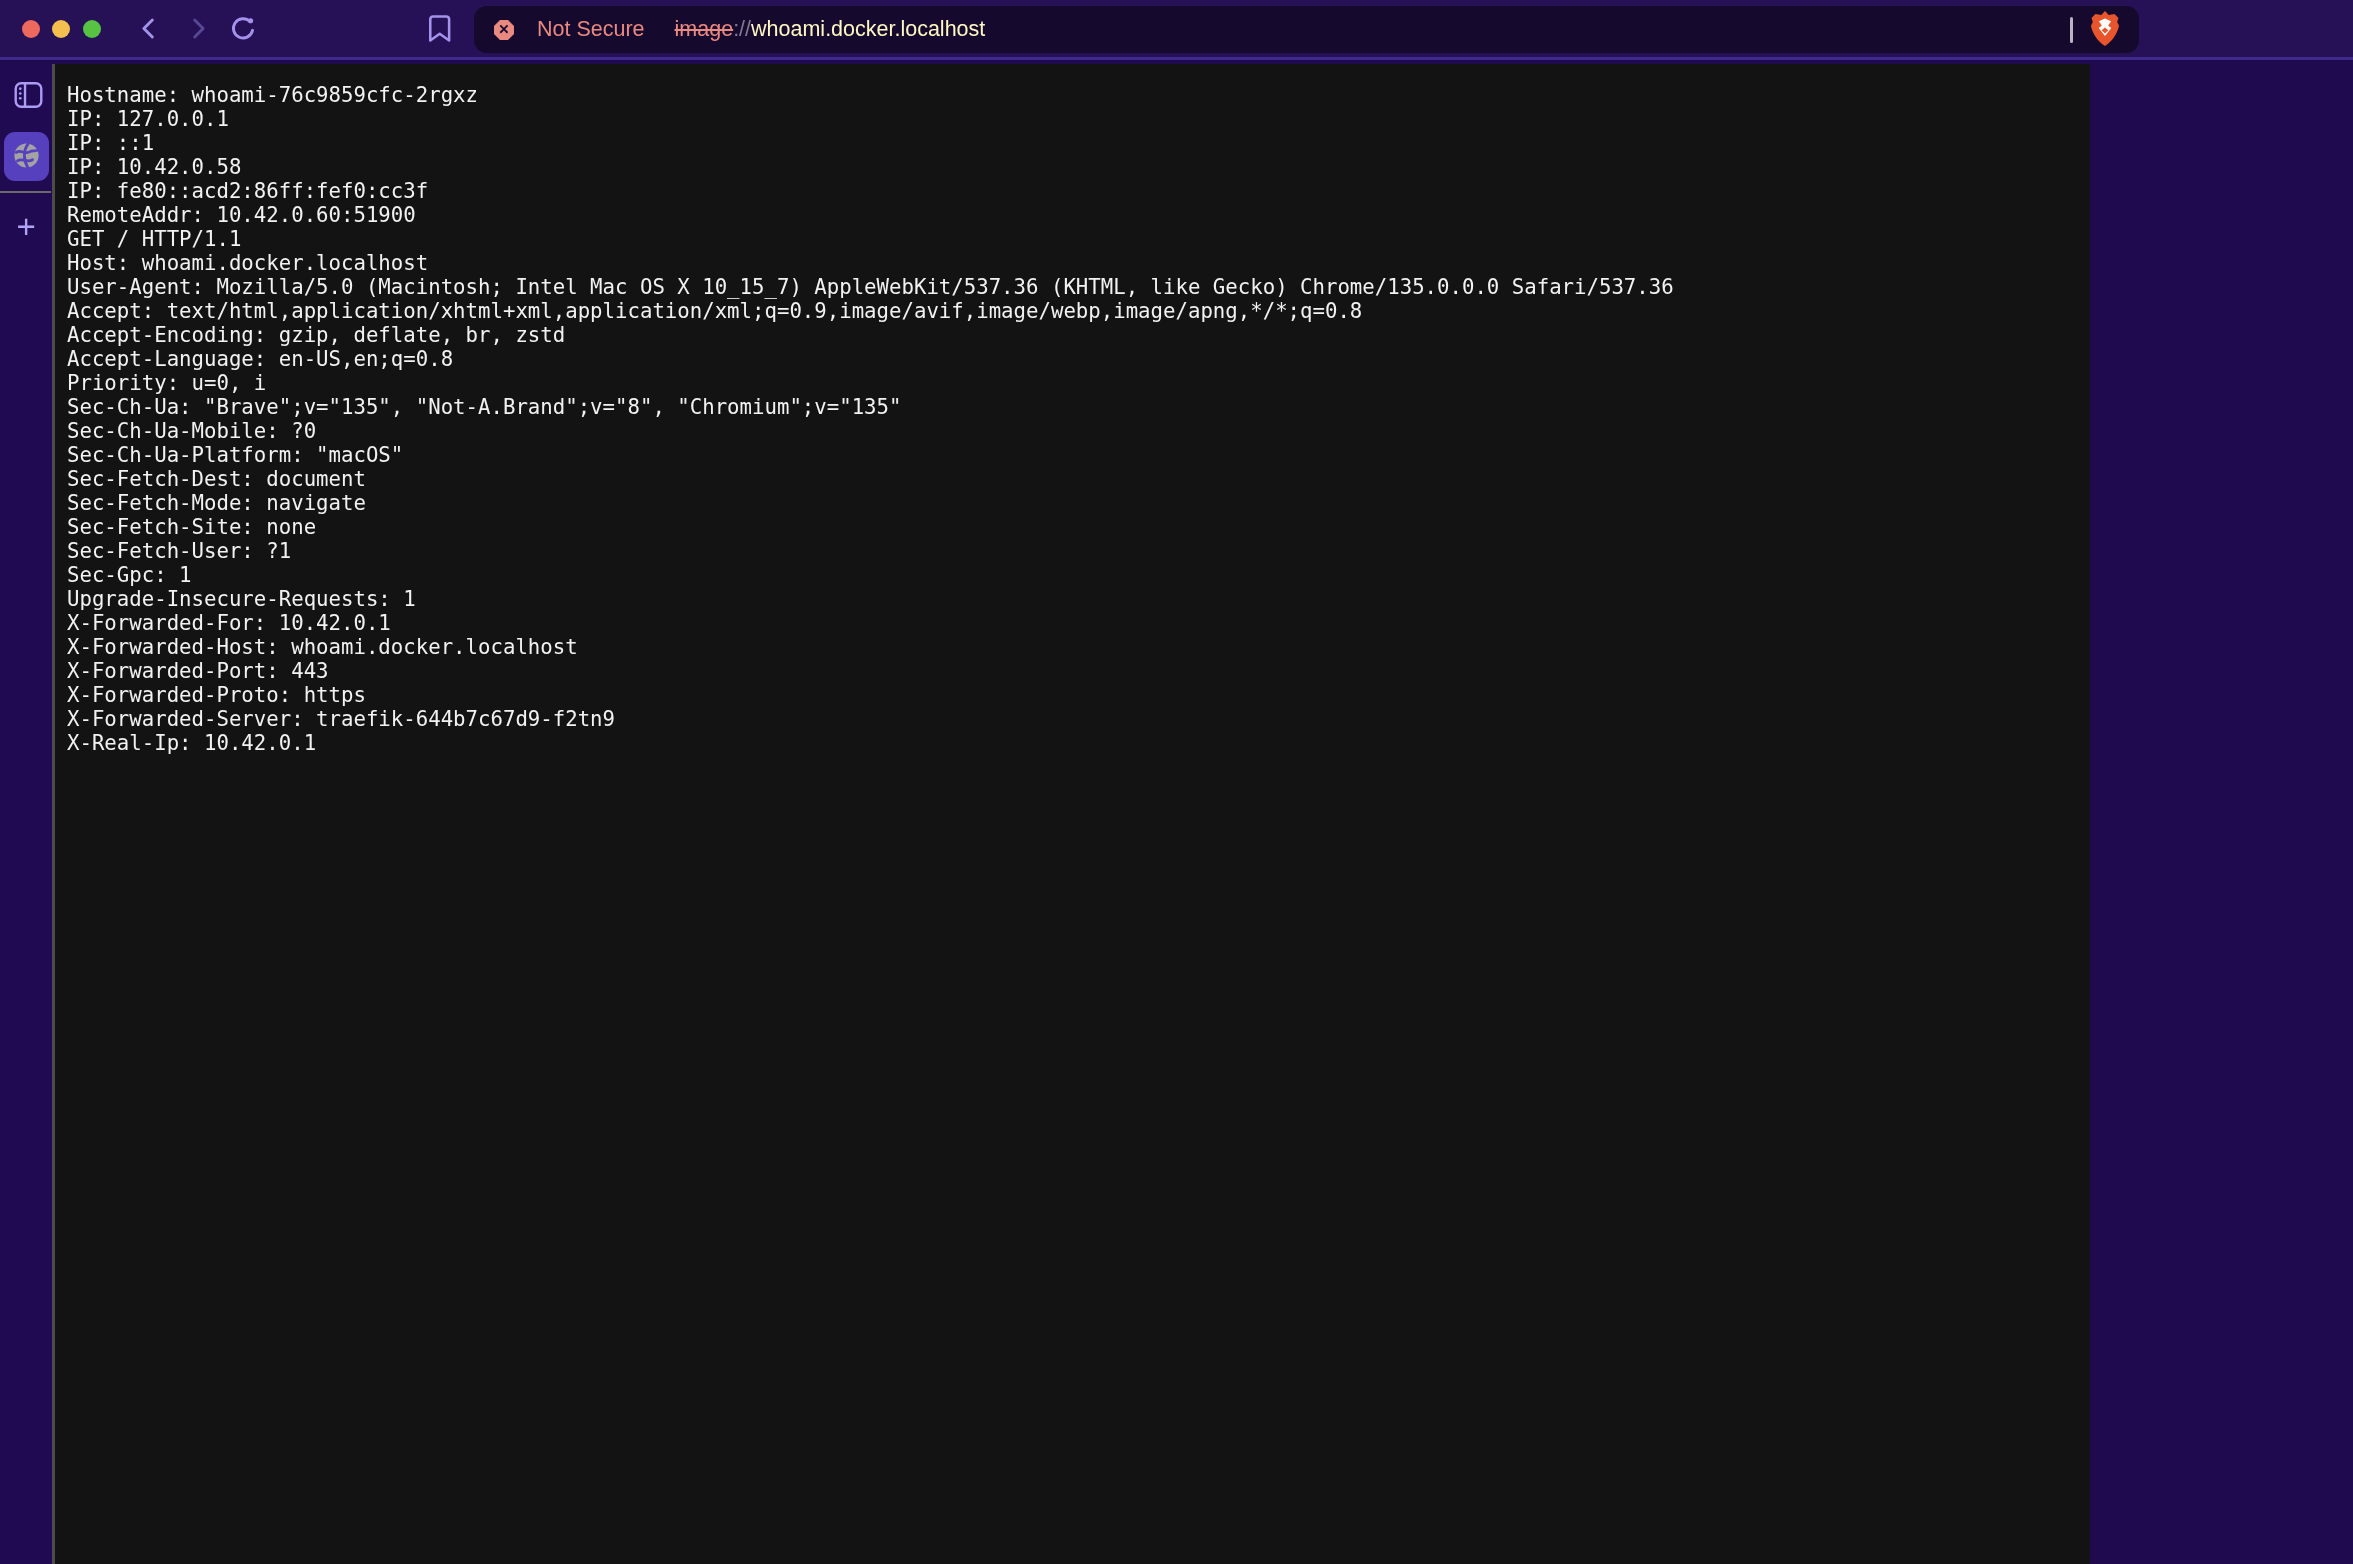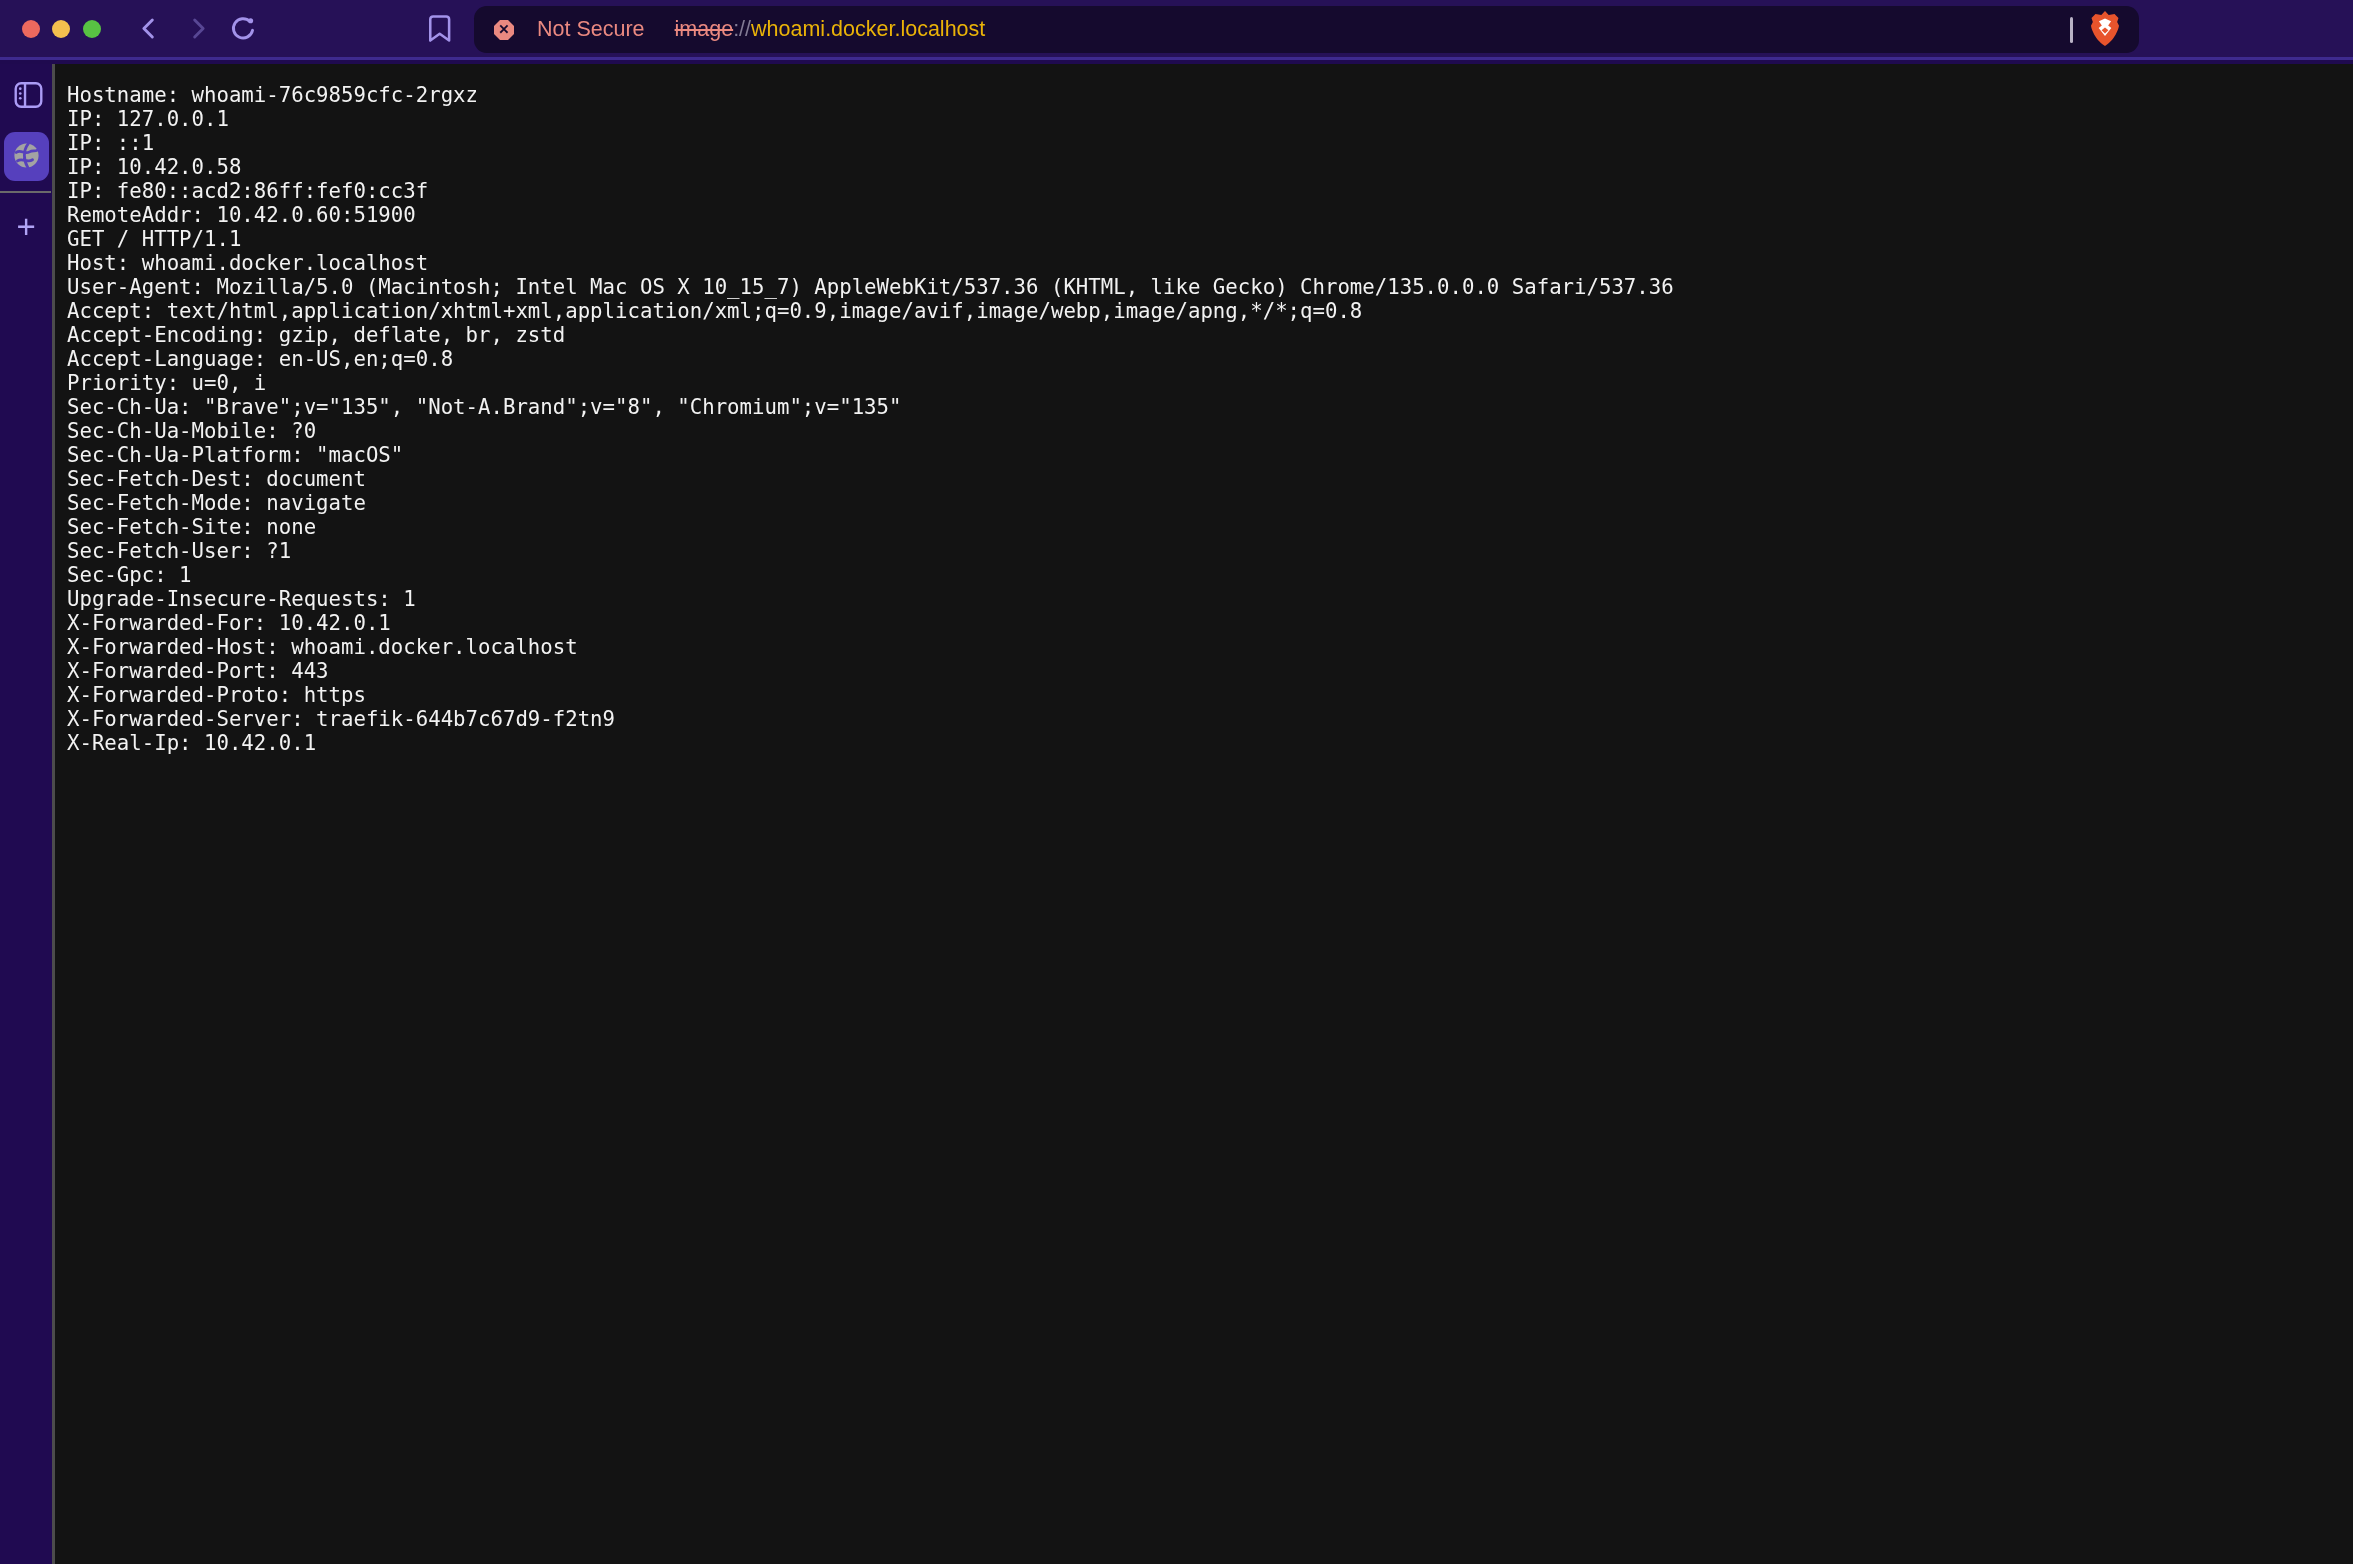--- a/index.html
+++ b/index.html
@@ -50,21 +50,21 @@
     display: flex; align-items: center; justify-content: center;
     color: #150a2e; font-size: 13.5px; font-weight: bold; line-height: 1;
   }
   .not-secure-label {
     margin-left: 23px;
     color: #ea8980; font-size: 21.5px;
   }
   .url-text { margin-left: 30px; font-size: 21.5px; white-space: nowrap; }
   .url-scheme { color: #ea8980; text-decoration: line-through; }
   .url-sep { color: #837b95; }
-  .url-host { color: #eab308; }
+  .url-host { color: #fef9c3; }
   .bar-spacer { flex: 1 1 auto; }
   .bar-divider {
     width: 2.4px; height: 25.4px; border-radius: 1.6px;
     background: #b9b3c6; flex: 0 0 auto;
   }
   .brave-btn {
     margin-left: 16px; width: 33px; height: 37px;
     display: flex; align-items: center; justify-content: center;
     cursor: pointer; flex: 0 0 auto;
   }
@@ -96,21 +96,21 @@
     position: absolute; left: 8.7px; top: 145px;
     width: 35px; height: 35px;
     display: flex; align-items: center; justify-content: center;
     color: #b0a3f5; font-size: 33px; font-weight: 300; line-height: 1;
     cursor: pointer;
   }
 
   
   .content {
     position: absolute; left: 52px; top: 64px;
-    width: 2301px; height: 1501px;
+    width: 2038px; height: 1501px;
     background: #131313;
     border-left: 3.2px solid #4c4c4c;
     overflow: hidden;
   }
   .content pre {
     margin: 0; padding: 19px 0 0 12px;
     font-family: "DejaVu Sans Mono", "Liberation Mono", monospace;
     font-size: 20.7px; line-height: 24px;
     color: #f2f2f2; white-space: pre;
   }

